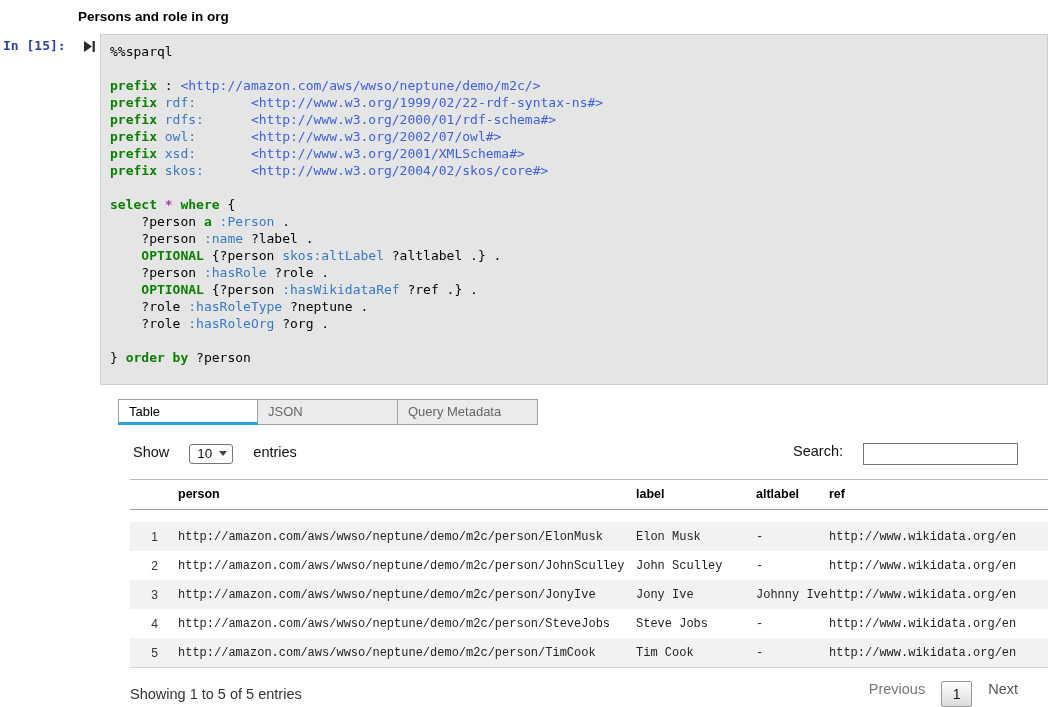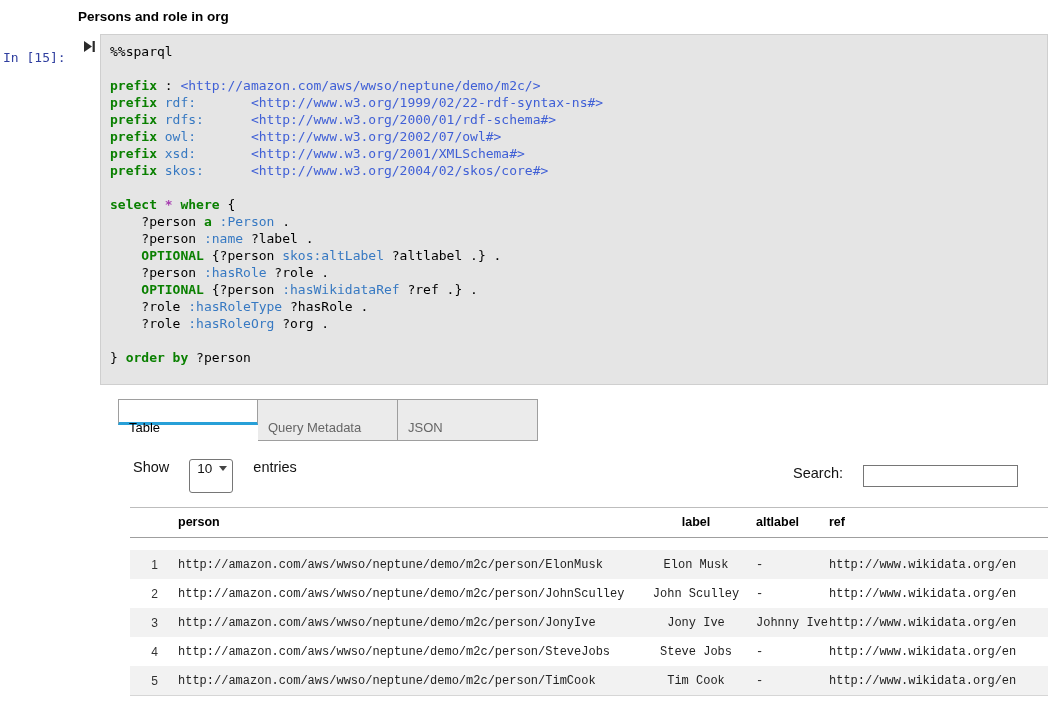--- a/index.html
+++ b/index.html
@@ -10,78 +10,78 @@
   }
   .heading { margin:9px 0 10px 78px; font-size:13.5px; font-weight:bold; }
 
   
   .cell-row { display:flex; align-items:flex-start; }
   .prompt-col {
     width:100px; flex:none; display:flex; justify-content:space-between;
     align-items:flex-start; padding:4px 5px 0 3px;
   }
   .prompt {
-    font-family:"DejaVu Sans Mono", monospace; font-size:13px; font-weight:normal;
-    color:var(--prompt,#303f9f); white-space:pre;margin-top:12px;
+    font-family:"DejaVu Sans Mono", monospace; font-size:13px; font-weight:bold;
+    color:var(--prompt,#303f9f); white-space:pre;
   }
   .run-icon { margin-top:3px; line-height:0; cursor:pointer; }
   .code-cell {
     flex:1; background:#e5e5e5; border:1px solid #cfcfcf;
     padding:8px 8px 18px 9px; min-height:340px;
   }
   .code-line {
     white-space:pre; font-family:"DejaVu Sans Mono", monospace;
     font-size:13px; line-height:17px; min-height:17px;
   }
   .tok-p { color:#000; }
   .tok-k { color:var(--keyword,#0a8001); font-weight:bold; }
   .tok-s { color:var(--star,#a73db0); font-weight:bold; }
   .tok-i { color:var(--iri,#3f5fd6); }
   .tok-a { color:var(--prop,#3779c2); }
 
   
   .results { margin:14px 0 0 118px; }
   .tabs { display:flex; }
   .tab {
-    min-width:140px; height:26px; padding:20px 10px; font-size:13px;
+    min-width:140px; height:26px; padding:4px 10px; font-size:13px;
     background:#ebebeb; color:#666; border:1px solid #9e9e9e; cursor:pointer;
   }
   .tab + .tab { border-left:none; }
   .tab.active {
     background:#fff; color:#000; border-bottom:3px solid var(--accent,#28a0d8);
     padding-bottom:1px; border-left:1px solid #9e9e9e;
   }
 
   
   .dt-area { margin:18px 0 0 12px; }
   .controls {
     display:flex; justify-content:space-between; align-items:center;
     padding-right:30px; margin-left:3px;
   }
   .show-group, .search-group { display:flex; align-items:flex-start; gap:20px; font-size:14.5px; color:#111; }
   .fake-select {
     display:inline-flex; align-items:center; gap:7px; background:#fff;
-    border:1px solid #767676; border-radius:3px; padding:1px 5px 16px 7px;
+    border:1px solid #767676; border-radius:3px; padding:1px 5px 2px 7px;
     font-size:13.5px; cursor:pointer;
   }
   .chevron-down {
     width:0; height:0; border-left:4px solid transparent;
     border-right:4px solid transparent; border-top:5px solid #444;
   }
   .search-input { width:155px; height:22px; border:1px solid #767676; font-size:13px; padding:0 4px; }
 
   .dt-header {
     display:flex; align-items:center; margin-top:14px;
     border-top:1px solid #bdbdbd; border-bottom:1px solid #9f9f9f;
     padding:7px 0 8px; font-size:12.5px; font-weight:bold;
   }
   .dt-header > div { cursor:pointer; }
   .c-idx { width:28px; flex:none; text-align:right; }
   .c-person { width:458px; flex:none; margin-left:20px; overflow:hidden; white-space:nowrap; }
-  .c-label { width:120px; flex:none; white-space:nowrap;text-align:center; }
+  .c-label { width:120px; flex:none; white-space:nowrap; }
   .c-alt { width:73px; flex:none; white-space:nowrap; }
   .c-ref { flex:none; white-space:nowrap; }
 
   .dt-body { margin-top:12px; border-bottom:1px solid #d6d6d6; }
   .dt-row {
     display:flex; align-items:center; height:29px;
     font-family:"Liberation Mono", monospace; font-size:12px; color:#222;
   }
   .dt-row:nth-child(odd) { background:#f2f2f2; }
   .dt-row .c-idx { font-family:"Liberation Sans", sans-serif; color:#333; }
@@ -124,33 +124,33 @@
         <div class="code-line"><span class="tok-k">prefix</span><span class="tok-p"> </span><span class="tok-a">owl:</span><span class="tok-p">       </span><span class="tok-i">&lt;http://www.w3.org/2002/07/owl#&gt;</span></div>
         <div class="code-line"><span class="tok-k">prefix</span><span class="tok-p"> </span><span class="tok-a">xsd:</span><span class="tok-p">       </span><span class="tok-i">&lt;http://www.w3.org/2001/XMLSchema#&gt;</span></div>
         <div class="code-line"><span class="tok-k">prefix</span><span class="tok-p"> </span><span class="tok-a">skos:</span><span class="tok-p">      </span><span class="tok-i">&lt;http://www.w3.org/2004/02/skos/core#&gt;</span></div>
         <div class="code-line">&nbsp;</div>
         <div class="code-line"><span class="tok-k">select</span><span class="tok-p"> </span><span class="tok-s">*</span><span class="tok-p"> </span><span class="tok-k">where</span><span class="tok-p"> {</span></div>
         <div class="code-line"><span class="tok-p">    ?person </span><span class="tok-k">a</span><span class="tok-p"> </span><span class="tok-a">:Person</span><span class="tok-p"> .</span></div>
         <div class="code-line"><span class="tok-p">    ?person </span><span class="tok-a">:name</span><span class="tok-p"> ?label .</span></div>
         <div class="code-line"><span class="tok-p">    </span><span class="tok-k">OPTIONAL</span><span class="tok-p"> {?person </span><span class="tok-a">skos:altLabel</span><span class="tok-p"> ?altlabel .} .</span></div>
         <div class="code-line"><span class="tok-p">    ?person </span><span class="tok-a">:hasRole</span><span class="tok-p"> ?role .</span></div>
         <div class="code-line"><span class="tok-p">    </span><span class="tok-k">OPTIONAL</span><span class="tok-p"> {?person </span><span class="tok-a">:hasWikidataRef</span><span class="tok-p"> ?ref .} .</span></div>
-        <div class="code-line"><span class="tok-p">    ?role </span><span class="tok-a">:hasRoleType</span><span class="tok-p"> ?hasRole .</span></div>
+        <div class="code-line"><span class="tok-p">    ?role </span><span class="tok-a">:hasRoleType</span><span class="tok-p"> ?neptune .</span></div>
         <div class="code-line"><span class="tok-p">    ?role </span><span class="tok-a">:hasRoleOrg</span><span class="tok-p"> ?org .</span></div>
         <div class="code-line">&nbsp;</div>
         <div class="code-line"><span class="tok-p">} </span><span class="tok-k">order by</span><span class="tok-p"> ?person</span></div>
       </div>
   </div>
 </div>
 
 <div class="results">
   <div class="tabs">
     <div class="tab active">Table</div>
+    <div class="tab">JSON</div>
     <div class="tab">Query Metadata</div>
-    <div class="tab">JSON</div>
   </div>
 
   <div class="dt-area">
     <div class="controls">
       <div class="show-group">
         <span>Show</span>
         <span class="fake-select">
           <span>10</span>
           <span class="chevron-down"></span>
         </span>

